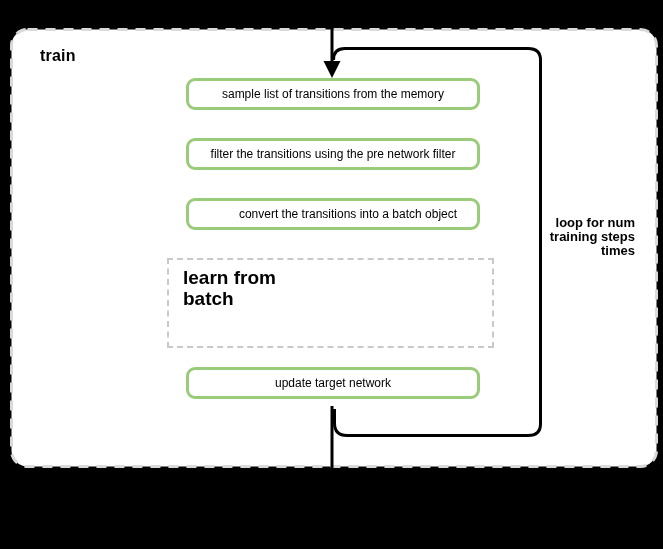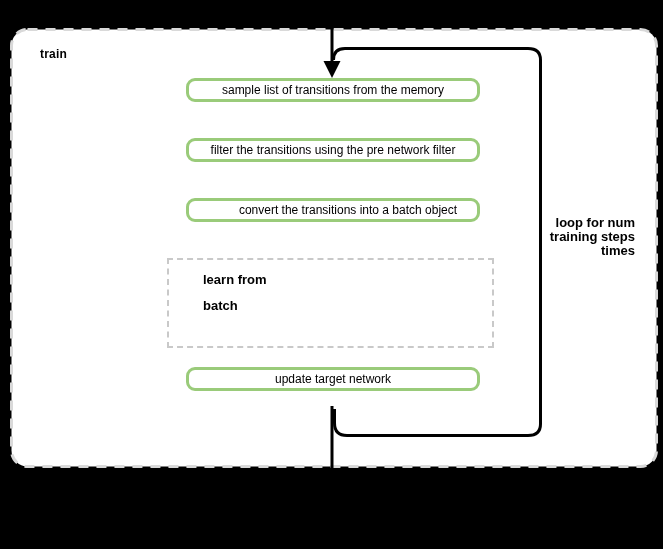--- a/index.html
+++ b/index.html
@@ -33,29 +33,29 @@
     stroke-width: 3;
   }
   .arrowhead {
     fill: var(--connector, #000);
     stroke: none;
   }
   .title {
     position: absolute;
     left: 40px;
     top: 47px;
-    font-size: 12px;
+    font-size: 16px;
     font-weight: bold;
     letter-spacing: 0.2px;
   }
   .step {
     position: absolute;
     left: 186px;
     width: 294px;
-    height: 24px;
+    height: 32px;
     box-sizing: border-box;
     background: var(--canvas-fill, #fff);
     border: 3px solid var(--step-border, #9acb7a);
     border-radius: 9px;
     display: flex;
     align-items: center;
     justify-content: center;
     font-size: 12px;
     text-align: center;
   }
@@ -69,25 +69,24 @@
     top: 258px;
     width: 327px;
     height: 90px;
     box-sizing: border-box;
     background: var(--canvas-fill, #fff);
     border: 2px dashed var(--subprocess-border, #c9c9c9);
     padding: 7px 0 0 14px;
   }
   .subprocess-label {
     display: block;
-    font-size: 13px;
+    font-size: 19px;
     font-weight: bold;
-    line-height: 26px;
+    line-height: 21px;
     white-space: pre-line;
-    margin-left: 20px;
   }
   .loop-label {
     position: absolute;
     left: 539px;
     top: 216px;
     width: 96px;
     text-align: right;
     font-size: 13px;
     font-weight: bold;
     line-height: 14px;

